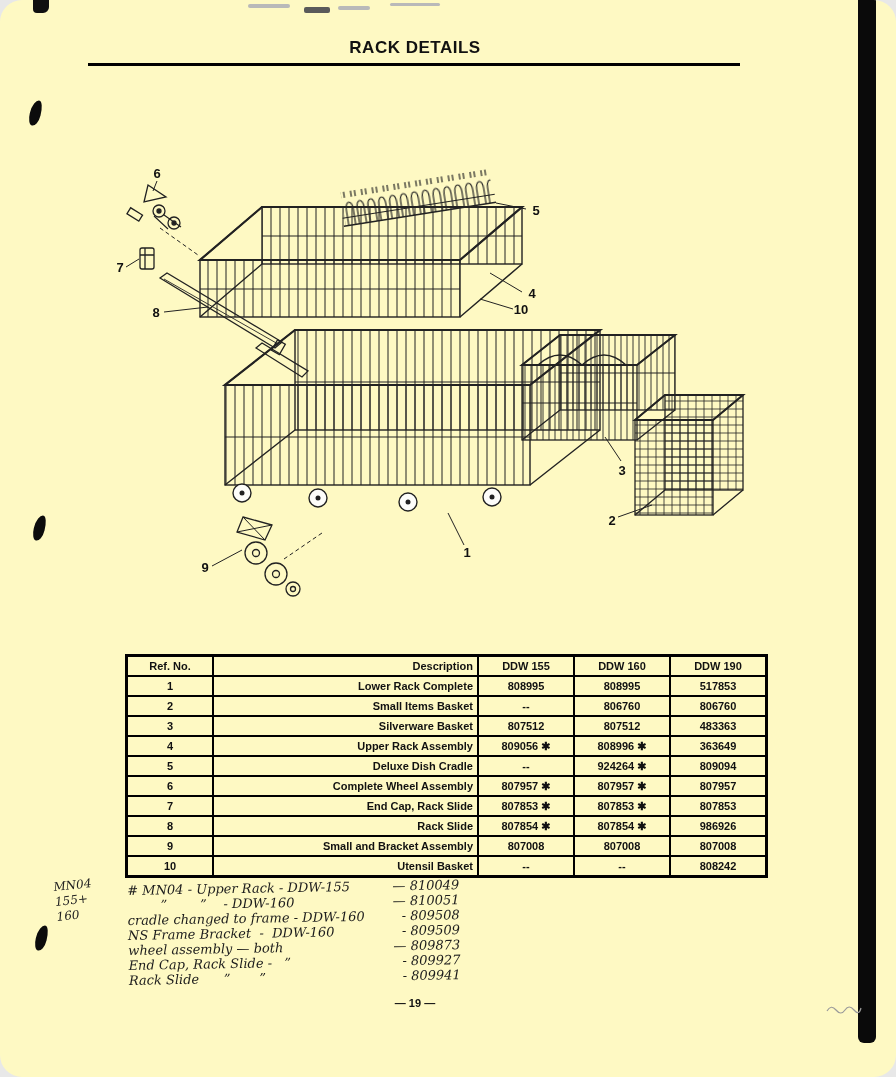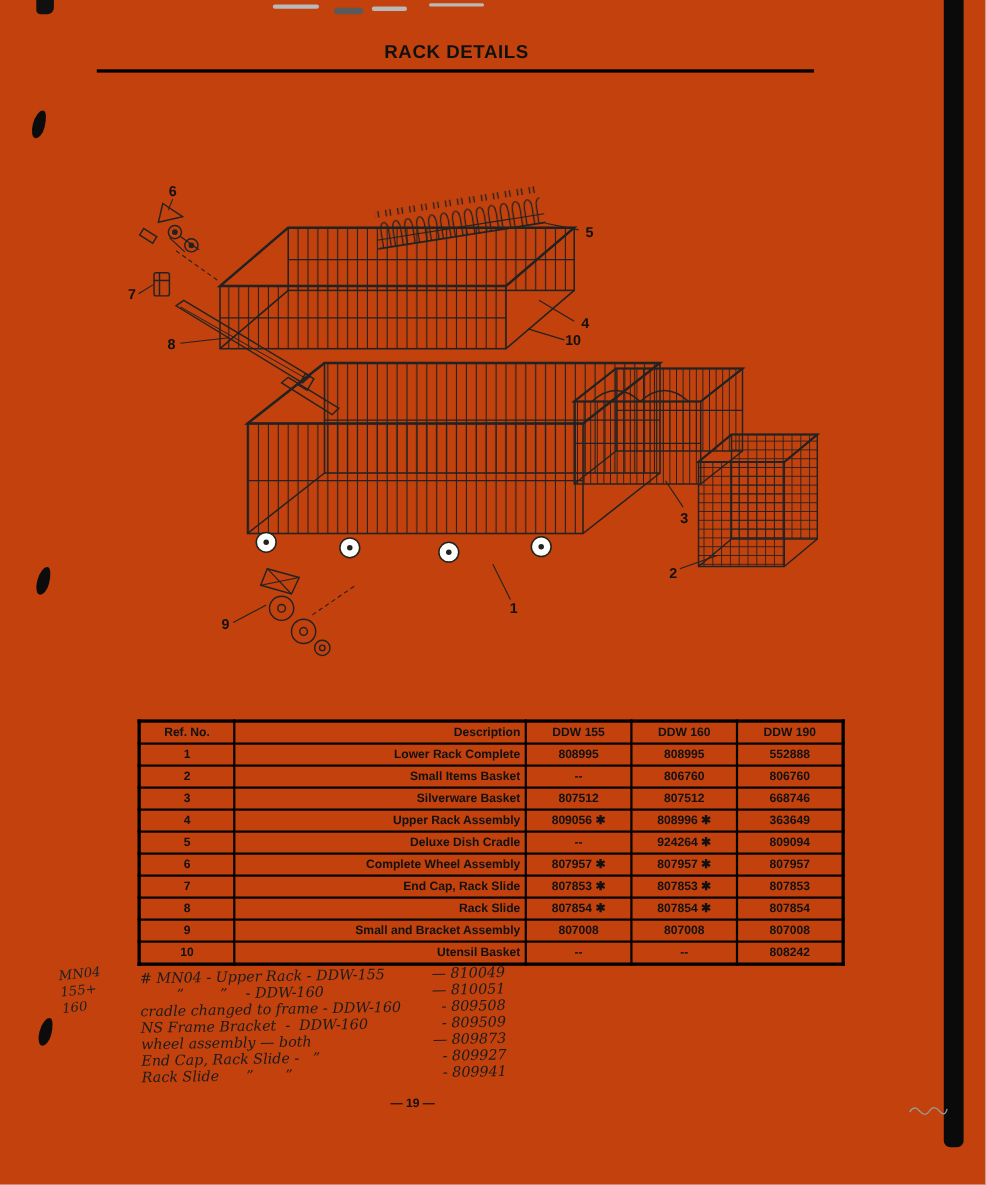--- a/index.html
+++ b/index.html
@@ -1,17 +1,17 @@
 <!DOCTYPE html>
 <html><head>
 <meta charset="utf-8">
 <style>
   html,body{margin:0;padding:0;background:#e8e8e8;}
-  .page{position:relative;width:896px;height:1077px;background:#c2410c;overflow:hidden;
-        font-family:"Liberation Sans",sans-serif;color:#111;}
+  .page{position:relative;width:896px;height:1077px;background:#fef9c3;overflow:hidden;
+        font-family:"Liberation Sans",sans-serif;color:#111;border-radius:22px;}
   
   .right-bar{position:absolute;right:20px;top:0;width:18px;height:1043px;background:#0a0a0a;border-radius:0 0 6px 6px;}
   .corner-blob{position:absolute;left:33px;top:0;width:16px;height:13px;background:#101010;border-radius:0 0 6px 4px;}
   .smudge{position:absolute;background:#b9b9b9;border-radius:2px;}
   .smudge.dark{background:#5a5a5a;}
   .punch{position:absolute;width:11px;height:26px;background:#0c0c0c;border-radius:60% 40% 55% 45%/55% 55% 45% 45%;transform:rotate(14deg);}
   
   .title{position:absolute;left:90px;top:38px;width:650px;text-align:center;
          font-size:17px;font-weight:bold;letter-spacing:.5px;}
   .title-rule{position:absolute;left:88px;top:63px;width:652px;height:3px;background:#000;}
@@ -27,21 +27,21 @@
   .parts-table .col-num{width:86px;}
   
   .margin-note{position:absolute;left:55px;top:878px;transform:rotate(-6deg);
       font-family:"DejaVu Serif",serif;font-style:italic;font-size:12px;line-height:15px;color:#222;}
   .hw-notes{position:absolute;left:128px;top:880px;width:332px;transform:rotate(-1deg);
       font-family:"DejaVu Serif",serif;font-style:italic;font-size:13px;line-height:15px;color:#1c1c1c;}
   .hw-line{display:flex;justify-content:space-between;}
   .hw-label{white-space:pre;}
   .hw-num{margin-left:8px;white-space:pre;}
   
-  .page-number{position:absolute;left:355px;top:997px;width:120px;font-size:11px;font-weight:bold;}
+  .page-number{position:absolute;left:355px;top:997px;width:120px;text-align:center;font-size:11px;font-weight:bold;}
   .squiggle{position:absolute;left:826px;top:1002px;}
 </style>
 </head>
 <body>
 
 <div class="page">
 
   <div class="right-bar"></div>
   <div class="corner-blob"></div>
   <div class="smudge" style="left:248px;top:4px;width:42px;height:4px;"></div>
@@ -195,35 +195,35 @@
           <th class="col-num">DDW 160</th>
           <th class="col-num">DDW 190</th>
         </tr>
       </thead>
       <tbody>
           <tr>
             <td class="col-ref">1</td>
             <td class="col-desc">Lower Rack Complete</td>
             <td class="col-num">808995</td>
             <td class="col-num">808995</td>
-            <td class="col-num">552888</td>
+            <td class="col-num">517853</td>
           </tr>
           <tr>
             <td class="col-ref">2</td>
             <td class="col-desc">Small Items Basket</td>
             <td class="col-num">--</td>
             <td class="col-num">806760</td>
             <td class="col-num">806760</td>
           </tr>
           <tr>
             <td class="col-ref">3</td>
             <td class="col-desc">Silverware Basket</td>
             <td class="col-num">807512</td>
             <td class="col-num">807512</td>
-            <td class="col-num">668746</td>
+            <td class="col-num">483363</td>
           </tr>
           <tr>
             <td class="col-ref">4</td>
             <td class="col-desc">Upper Rack Assembly</td>
             <td class="col-num">809056 ✱</td>
             <td class="col-num">808996 ✱</td>
             <td class="col-num">363649</td>
           </tr>
           <tr>
             <td class="col-ref">5</td>
@@ -244,21 +244,21 @@
             <td class="col-desc">End Cap, Rack Slide</td>
             <td class="col-num">807853 ✱</td>
             <td class="col-num">807853 ✱</td>
             <td class="col-num">807853</td>
           </tr>
           <tr>
             <td class="col-ref">8</td>
             <td class="col-desc">Rack Slide</td>
             <td class="col-num">807854 ✱</td>
             <td class="col-num">807854 ✱</td>
-            <td class="col-num">807854</td>
+            <td class="col-num">986926</td>
           </tr>
           <tr>
             <td class="col-ref">9</td>
             <td class="col-desc">Small and Bracket Assembly</td>
             <td class="col-num">807008</td>
             <td class="col-num">807008</td>
             <td class="col-num">807008</td>
           </tr>
           <tr>
             <td class="col-ref">10</td>

